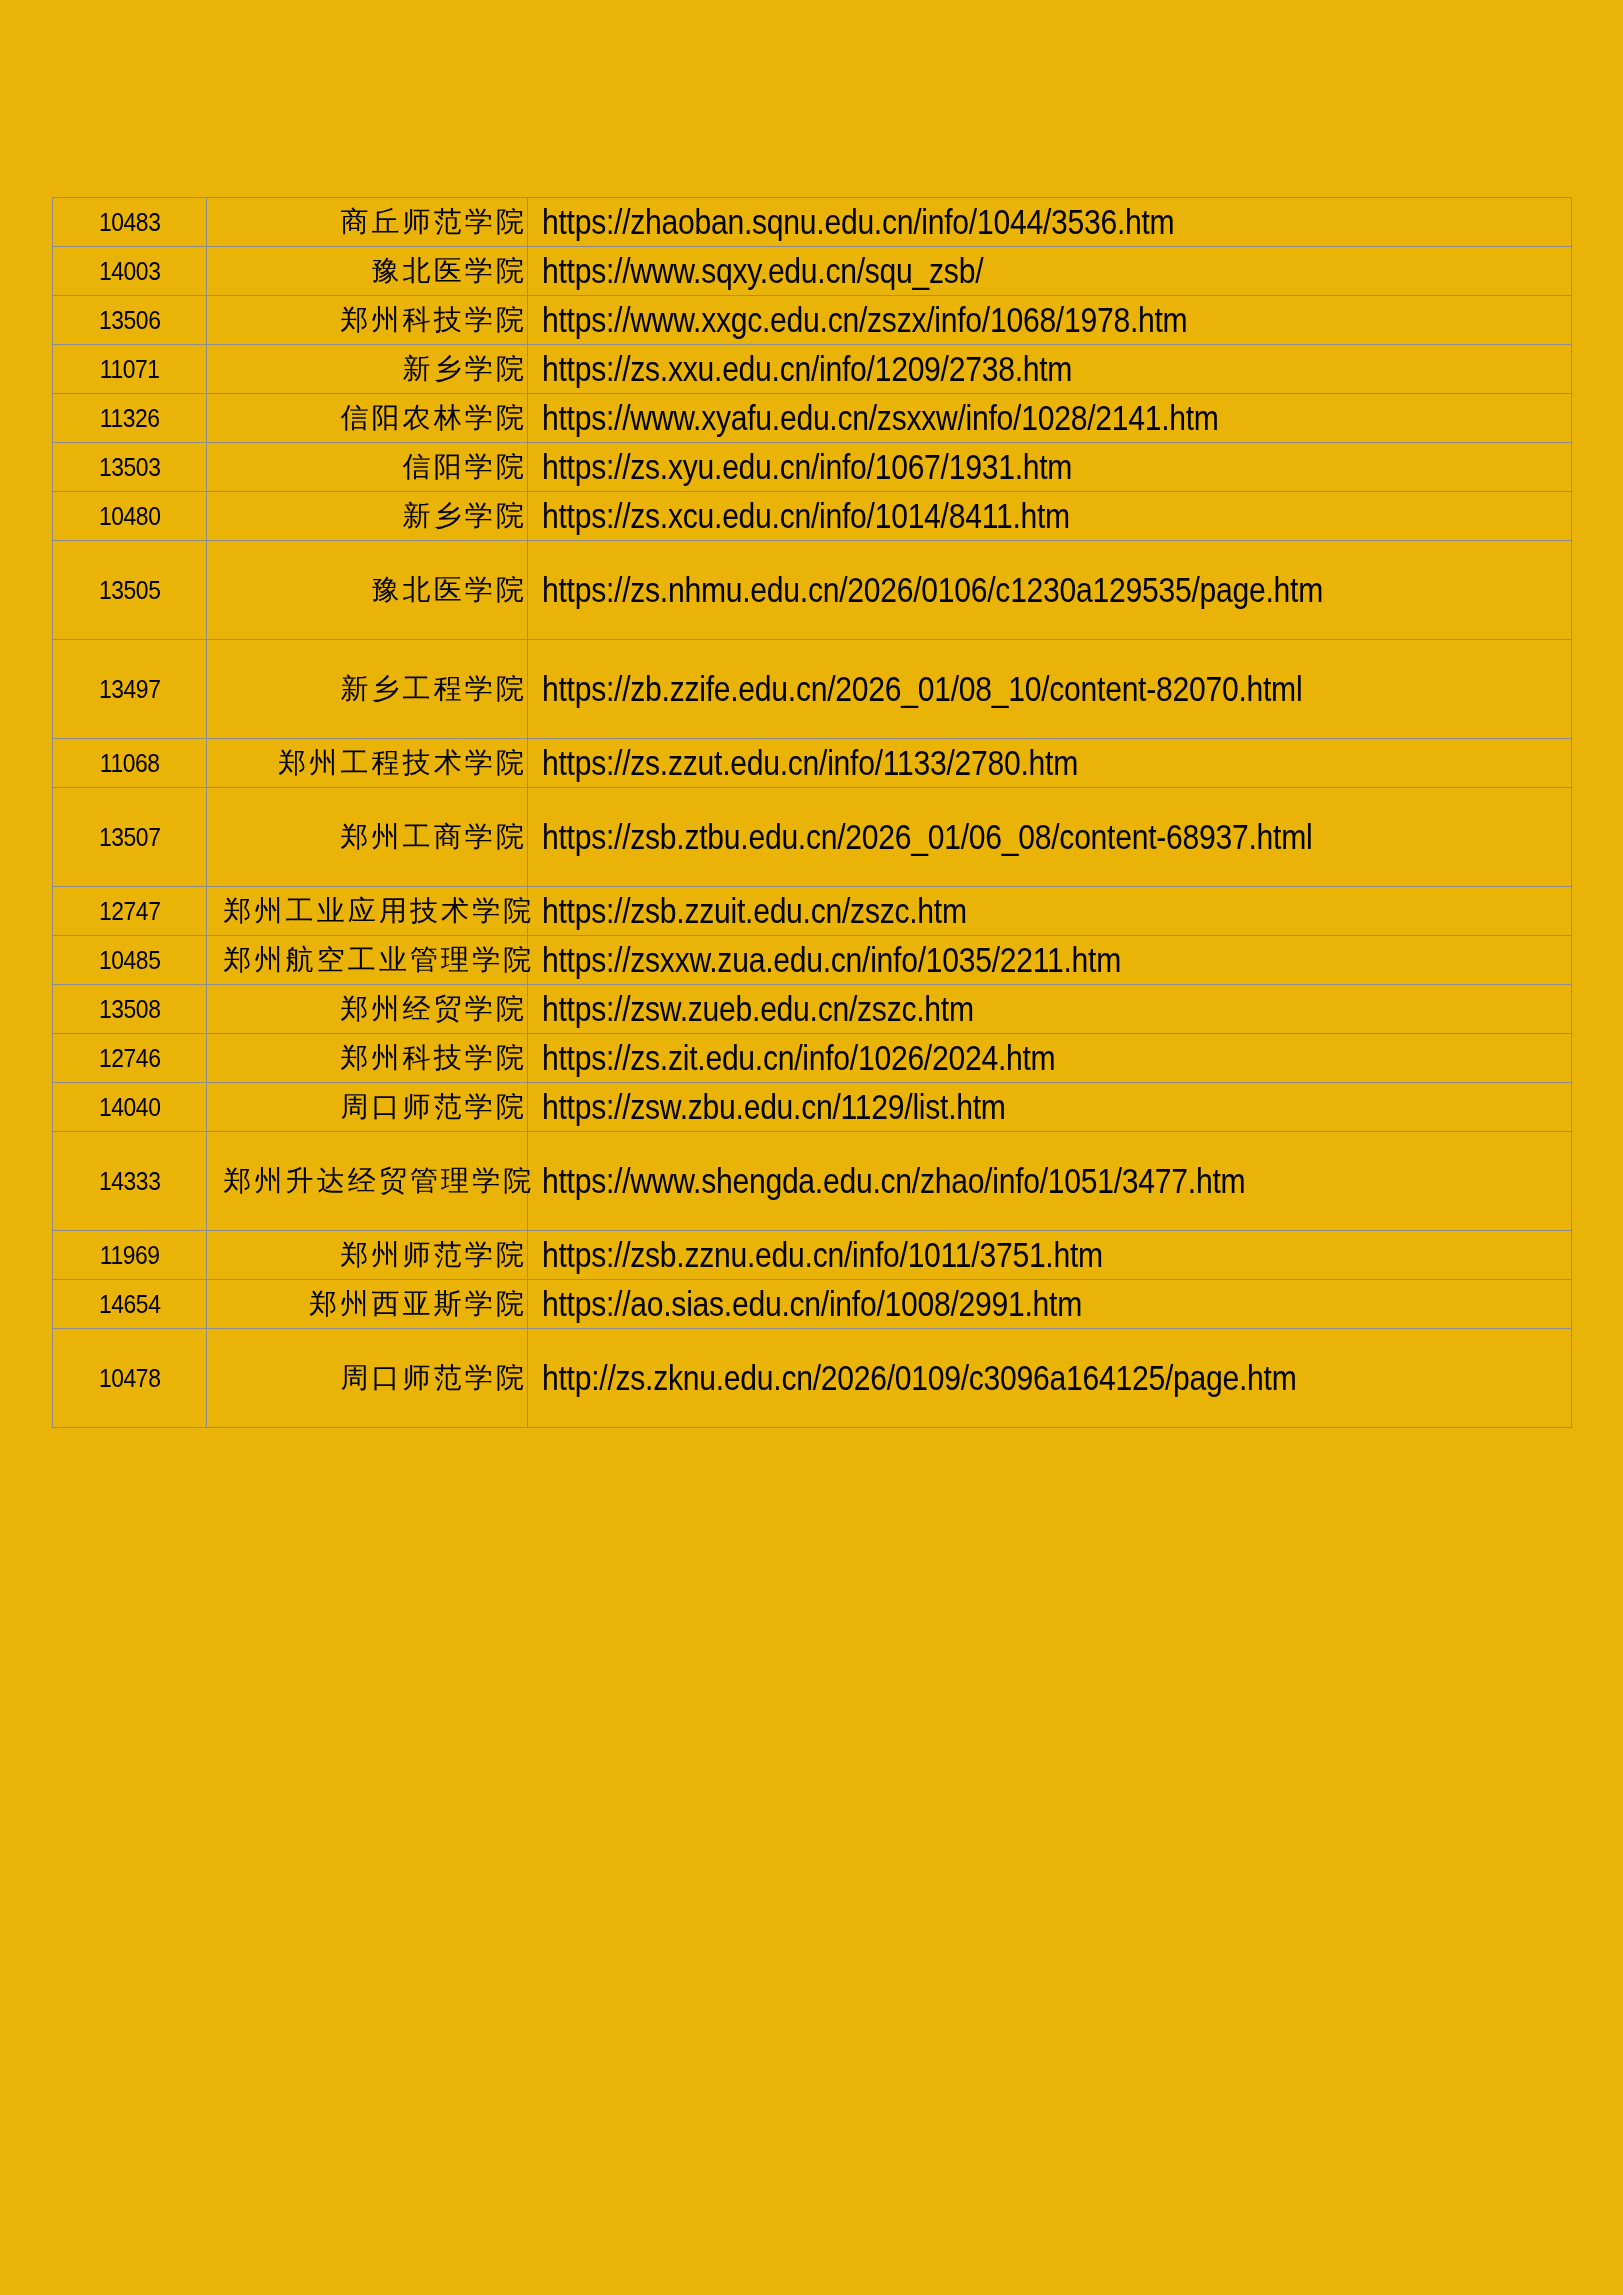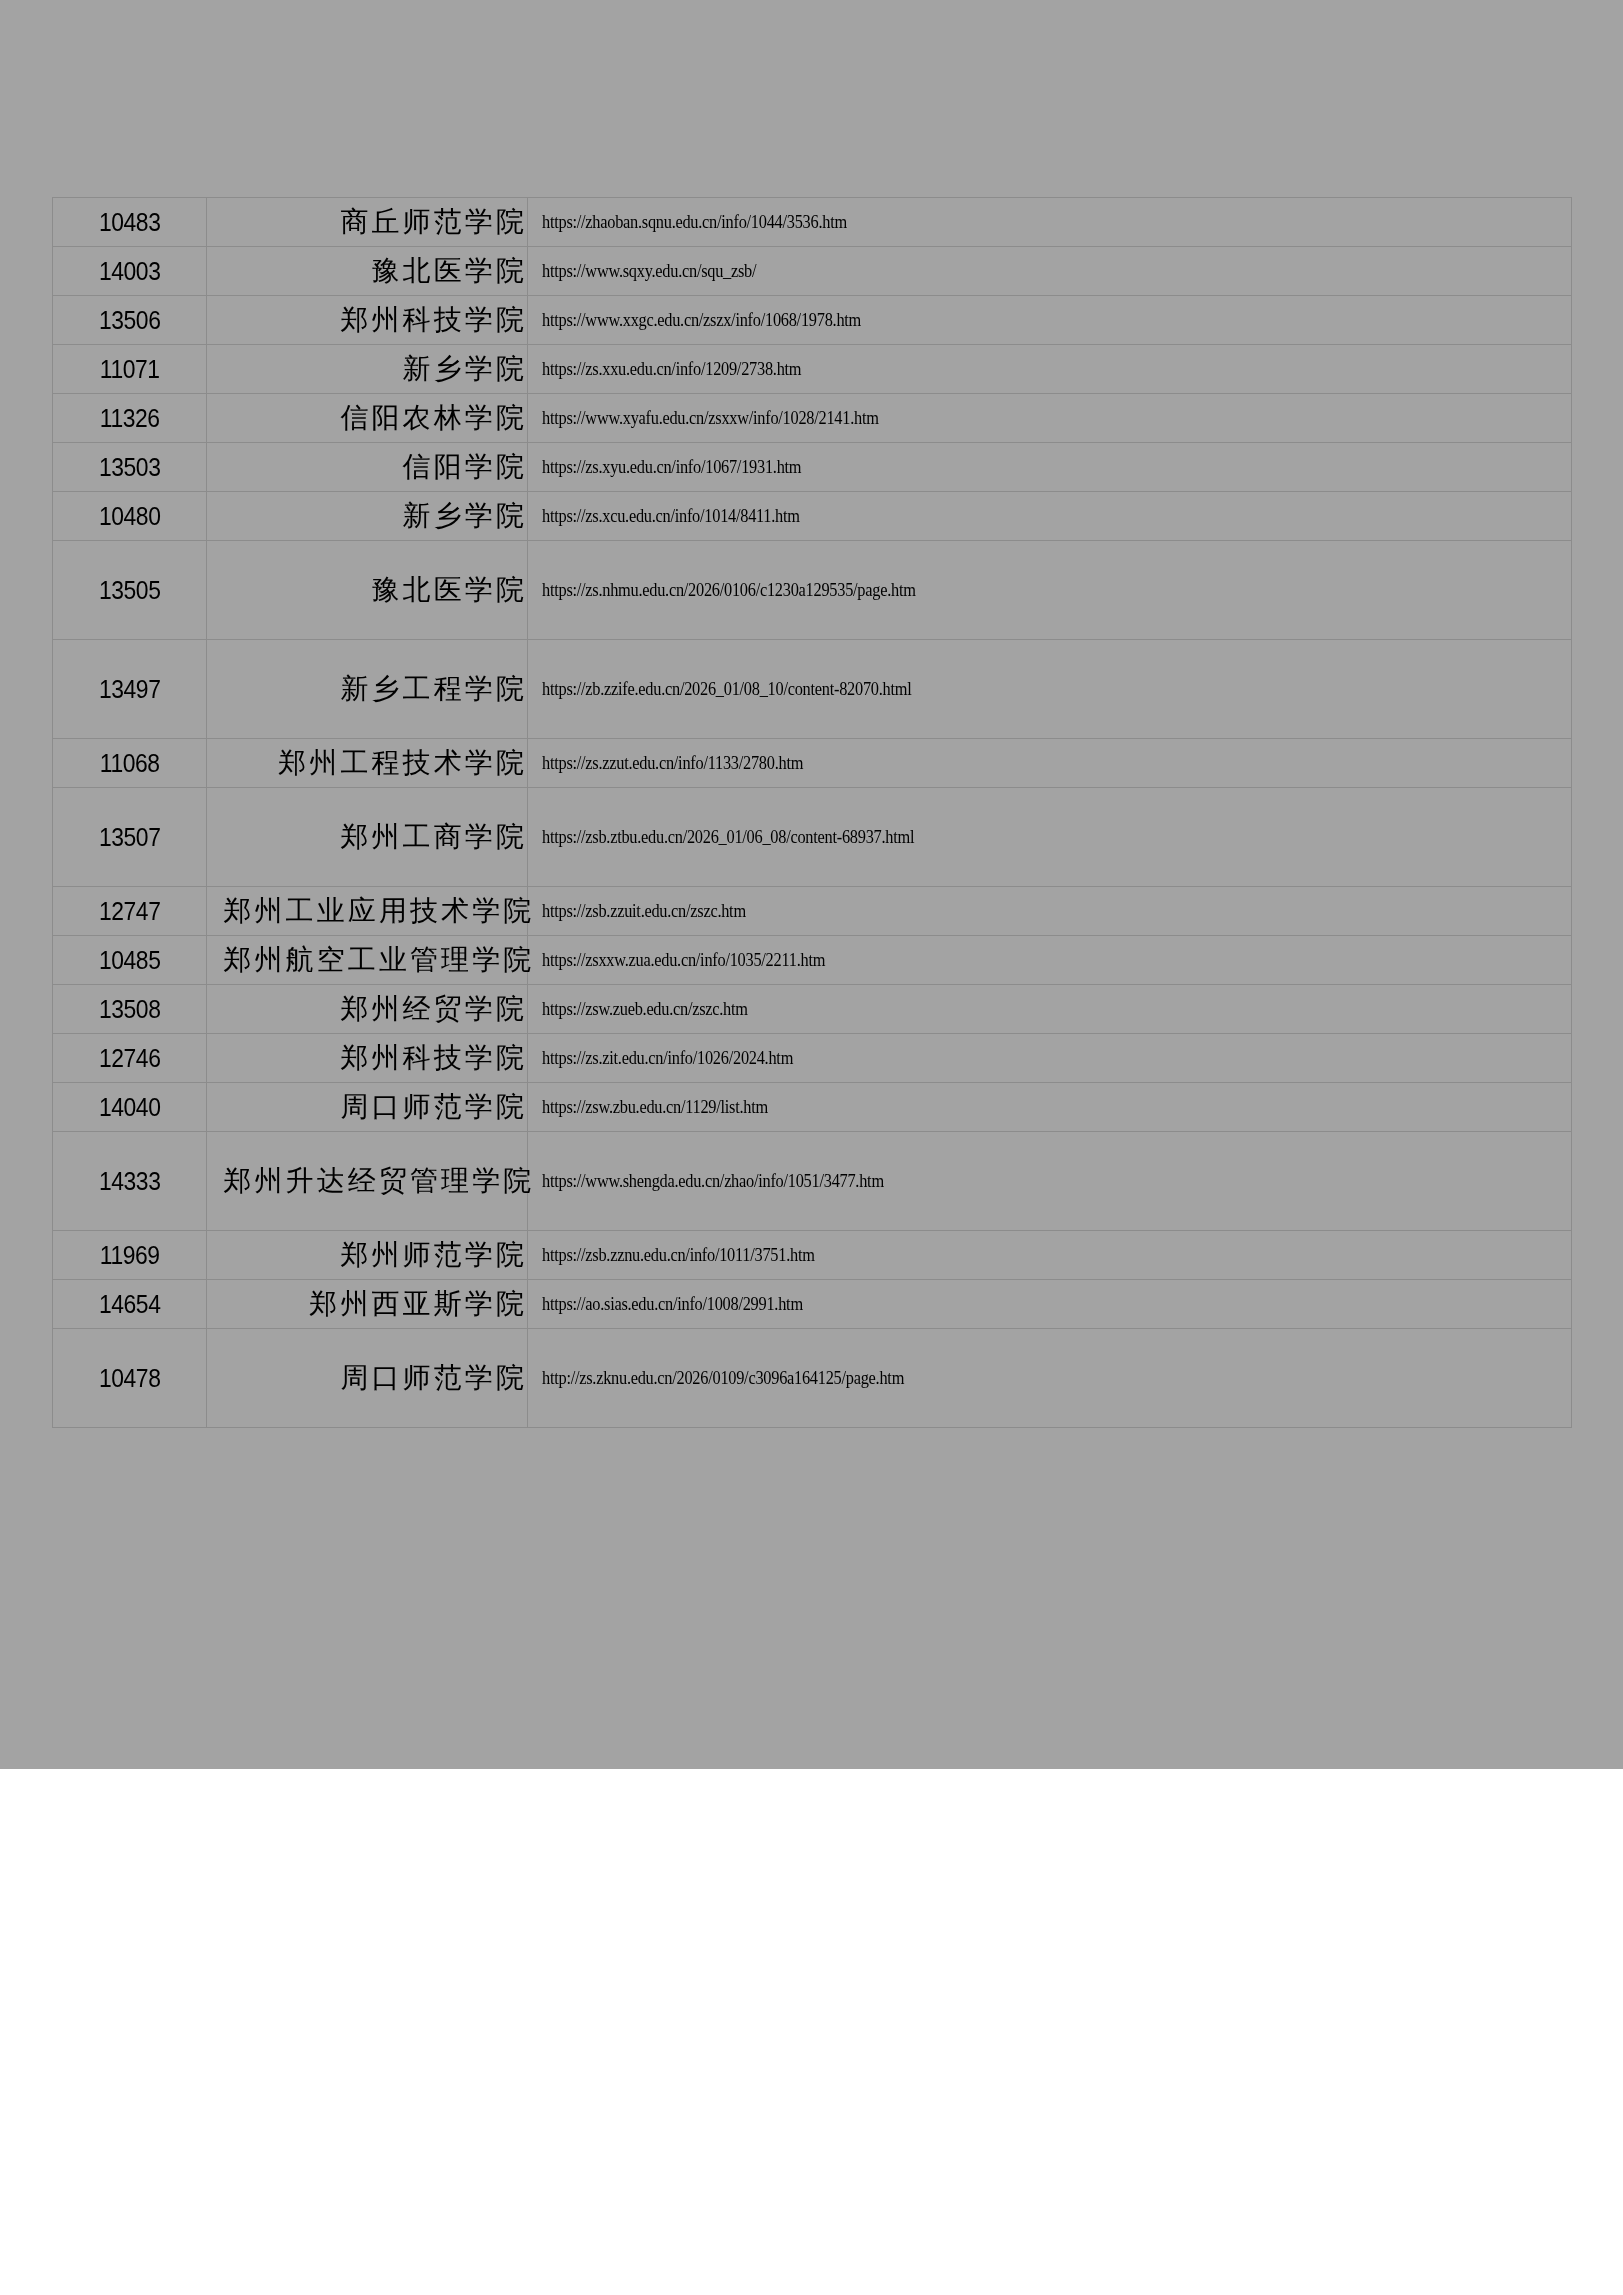--- a/index.html
+++ b/index.html
@@ -10,22 +10,22 @@
     body {
       width: 1623px;
       height: 2295px;
       position: relative;
       overflow: hidden;
     }
     .page {
       position: absolute;
       left: 0; top: 0;
       width: 1623px;
-      height: 1769px;
-      background: #a3a3a3;
+      height: 2295px;
+      background: #eab308;
     }
     table.list {
       position: absolute;
       left: 52px;
       top: 197px;
       width: 1519px;
       border-collapse: collapse;
       table-layout: fixed;
     }
     table.list td {
@@ -53,22 +53,22 @@
       text-align: right;
       padding-left: 16.4px !important;
       font-family: "DejaVu Serif", "Liberation Serif", serif;
       font-size: 28px;
       letter-spacing: 3.1px;
       white-space: nowrap;
     }
     td.url {
       text-align: left;
       padding-left: 14px !important;
-      font-family: Liberation Serif, serif;
-      font-size: 19px;
+      font-family: Liberation Sans, sans-serif;
+      font-size: 35px;
       white-space: nowrap;
       letter-spacing: -0.3px;
     }
     .narrow {
       display: inline-block;
       transform: scaleX(0.86);
       transform-origin: left center;
     }
     td.code .narrow {
       transform-origin: center center;

